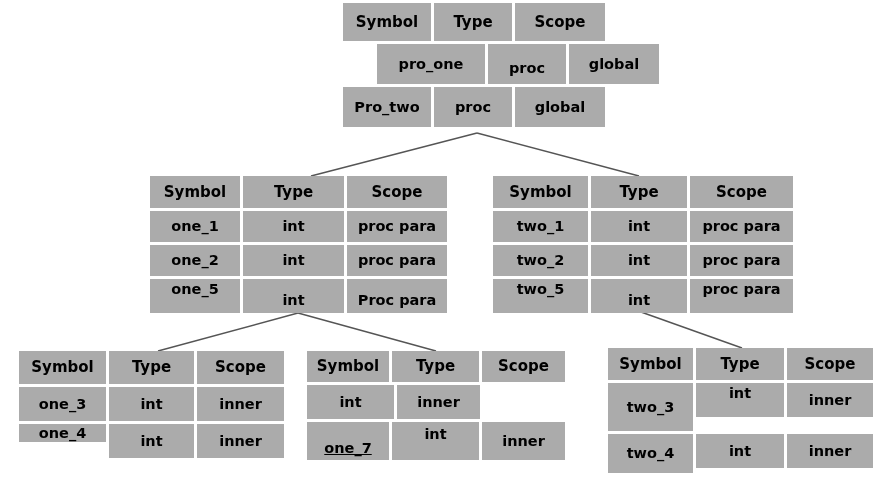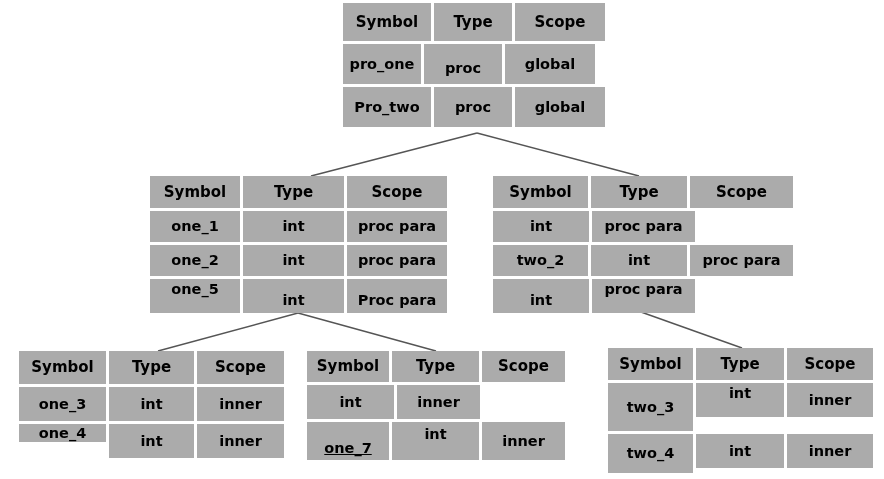--- a/index.html
+++ b/index.html
@@ -69,21 +69,21 @@
       <line x1="641" y1="312" x2="742" y2="348" stroke="#555555" stroke-width="1.4"></line>
     </svg>
 
   <div class="symbol-table" id="t-root" style="left:343px; top:3px;">
     <div class="st-row">
       <div class="st-cell hdr" style="width:88px;height:38px;">Symbol</div>
       <div class="st-cell hdr" style="width:78px;height:38px;">Type</div>
       <div class="st-cell hdr" style="width:90px;height:38px;">Scope</div>
     </div>
     <div class="st-row">
-      <div class="st-cell body" style="width:78px;height:40px;">pro_one</div>
+      <div class="st-cell body" style="width:108px;height:40px;margin-left:34px;">pro_one</div>
       <div class="st-cell body nudge-down" style="width:78px;height:40px;">proc</div>
       <div class="st-cell body" style="width:90px;height:40px;">global</div>
     </div>
     <div class="st-row">
       <div class="st-cell body" style="width:88px;height:40px;">Pro_two</div>
       <div class="st-cell body" style="width:78px;height:40px;">proc</div>
       <div class="st-cell body" style="width:90px;height:40px;">global</div>
     </div>
   </div>
 
@@ -110,29 +110,31 @@
     </div>
   </div>
 
   <div class="symbol-table" id="t-proc-two" style="left:493px; top:176px;">
     <div class="st-row">
       <div class="st-cell hdr" style="width:95px;height:32px;">Symbol</div>
       <div class="st-cell hdr" style="width:96px;height:32px;">Type</div>
       <div class="st-cell hdr" style="width:103px;height:32px;">Scope</div>
     </div>
     <div class="st-row">
+      <div class="st-cell body" style="width:95px;height:31px;">two_1</div>
       <div class="st-cell body" style="width:96px;height:31px;">int</div>
       <div class="st-cell body" style="width:103px;height:31px;">proc para</div>
     </div>
     <div class="st-row">
       <div class="st-cell body" style="width:95px;height:31px;">two_2</div>
       <div class="st-cell body" style="width:96px;height:31px;">int</div>
       <div class="st-cell body" style="width:103px;height:31px;">proc para</div>
     </div>
     <div class="st-row">
+      <div class="st-cell body nudge-up" style="width:95px;height:34px;">two_5</div>
       <div class="st-cell body nudge-down" style="width:96px;height:34px;">int</div>
       <div class="st-cell body nudge-up" style="width:103px;height:34px;">proc para</div>
     </div>
   </div>
 
   <div class="symbol-table" id="t-inner-one-a" style="left:19px; top:351px;">
     <div class="st-row">
       <div class="st-cell hdr" style="width:87px;height:33px;">Symbol</div>
       <div class="st-cell hdr" style="width:85px;height:33px;">Type</div>
       <div class="st-cell hdr" style="width:87px;height:33px;">Scope</div>

